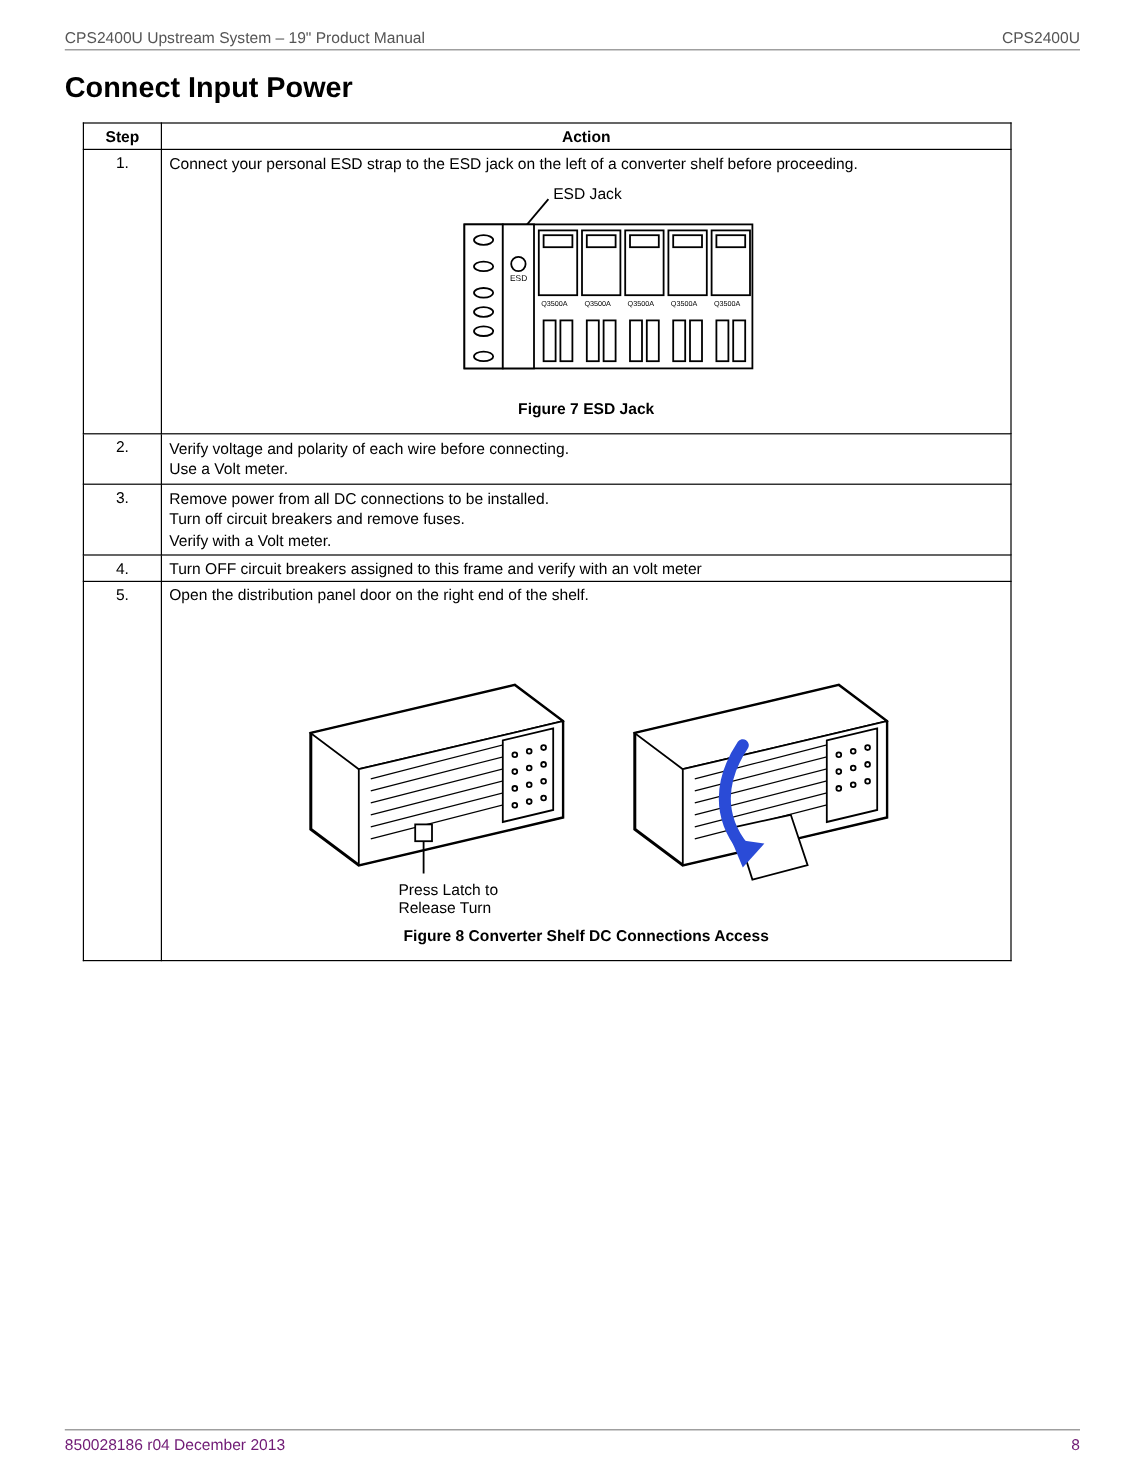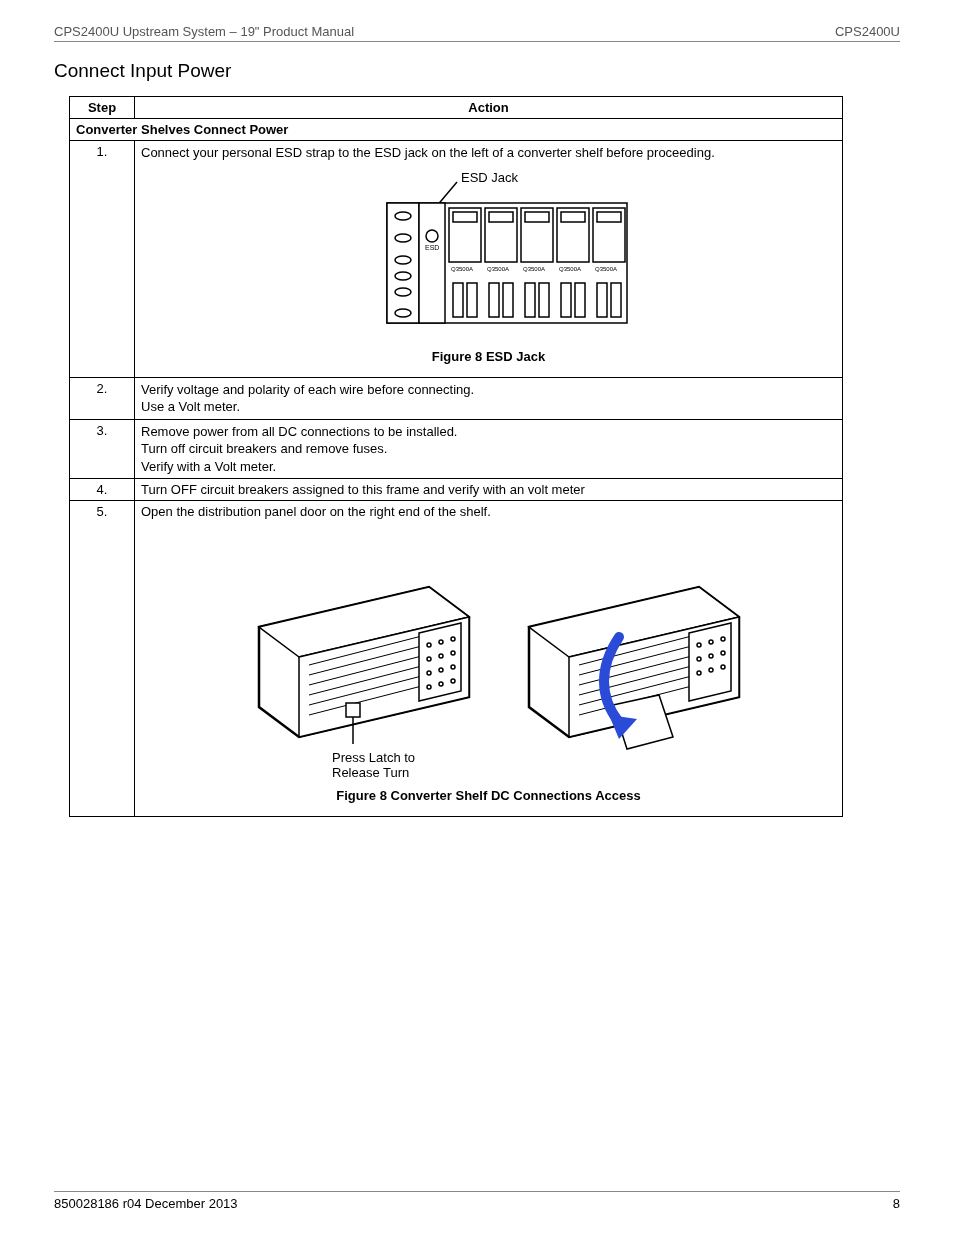--- a/index.html
+++ b/index.html
@@ -19,22 +19,22 @@
   }
   .header-bar {
     display: flex;
     justify-content: space-between;
     font-size: 13px;
     color: #555;
     border-bottom: 1px solid #888;
     padding-bottom: 2px;
   }
   h1.section-title {
-    font-size: 19px;
-    font-weight: normal;
+    font-size: 24px;
+    font-weight: bold;
     margin: 18px 0 14px 0;
   }
   
   table.steps {
     border-collapse: collapse;
     width: 774px;
     margin-left: 15px;
     font-size: 13px;
   }
   table.steps th, table.steps td {
@@ -80,43 +80,40 @@
   .footer-bar {
     position: absolute;
     bottom: 24px;
     left: 54px;
     right: 54px;
     border-top: 1px solid #888;
     padding-top: 4px;
     display: flex;
     justify-content: space-between;
     font-size: 13px;
-    color: #000000;
+    color: #701a75;
   }
 </style>
 </head>
 <body>
 
 <div class="page">
 
   <div class="header-bar">
     <span>CPS2400U Upstream System – 19" Product Manual</span>
     <span>CPS2400U</span>
   </div>
 
   <h1 class="section-title">Connect Input Power</h1>
 
   <table class="steps">
     <tbody>
         <tr>
       <th class="step-col">Step</th>
       <th>Action</th>
-    </tr>
-    <tr class="subhead">
-      <td colspan="2">Converter Shelves Connect Power</td>
     </tr>
 
     <tr>
       <td class="step-col">1.</td>
       <td>
         <div class="multi-line">Connect your personal ESD strap to the ESD jack on the left of a converter shelf before proceeding.</div>
 
         <div class="figure-wrap" style="margin-top:6px;">
           <svg width="300" height="170" viewBox="0 0 300 170">
 
@@ -166,21 +163,21 @@
               <rect class="lineart" x="200" y="115" width="10" height="34"></rect>
               <rect class="lineart" x="222" y="115" width="10" height="34"></rect>
               <rect class="lineart" x="236" y="115" width="10" height="34"></rect>
               <rect class="lineart" x="258" y="115" width="10" height="34"></rect>
               <rect class="lineart" x="272" y="115" width="10" height="34"></rect>
             </g>
 
             <text x="122" y="14" font-size="13">ESD Jack</text>
           </svg>
         </div>
-        <div class="figure-caption">Figure 8 ESD Jack</div>
+        <div class="figure-caption">Figure 7 ESD Jack</div>
       </td>
     </tr>
 
     <tr>
       <td class="step-col">2.</td>
       <td class="multi-line">
         <div>Verify voltage and polarity of each wire before connecting.</div>
         <div>Use a Volt meter.</div>
       </td>
     </tr>

